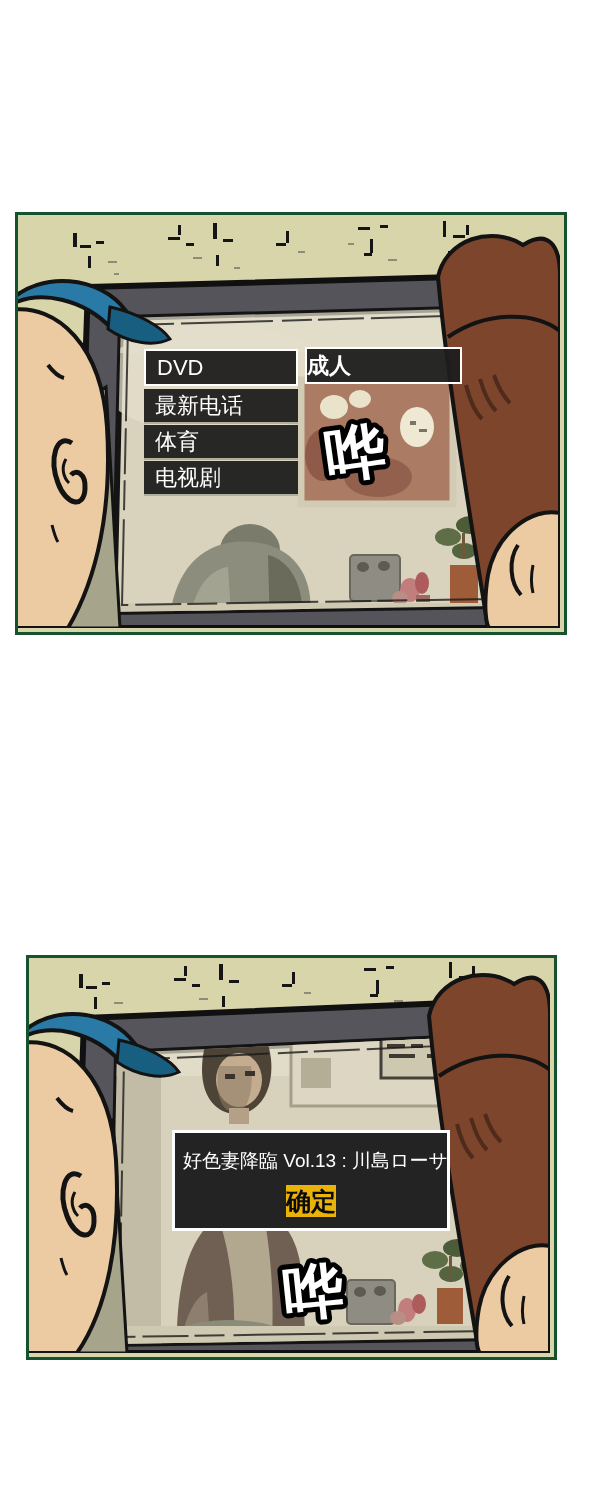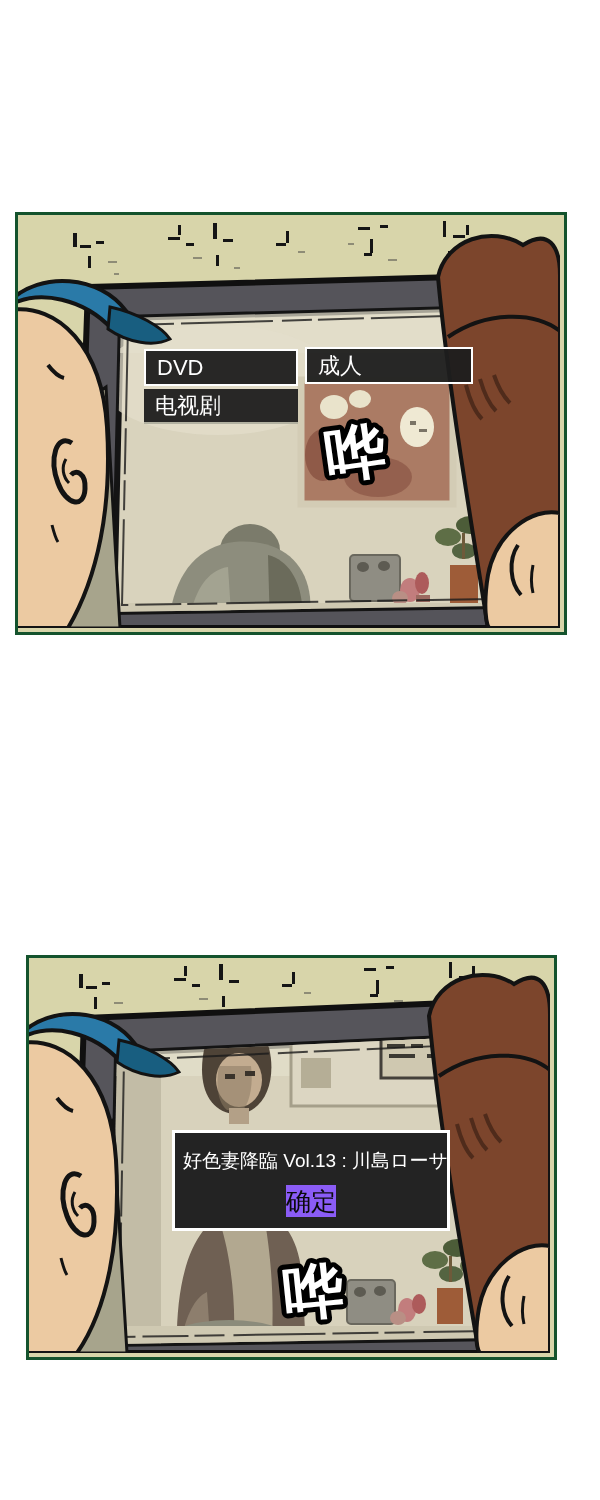--- a/index.html
+++ b/index.html
@@ -11,28 +11,28 @@
   .panel > svg{position:absolute;left:0;top:0;}
 
   
   .menu{position:absolute;left:126px;top:134px;width:154px;}
   .menu-item{height:33px;line-height:33px;background:rgba(30,30,30,0.95);color:#ffffff;
     font-size:22px;padding-left:11px;margin-bottom:3px;box-shadow:0 2px 0 rgba(165,165,150,0.8);
     white-space:nowrap;overflow:hidden;}
   .menu-item.selected{border:2px solid #ffffff;box-shadow:none;}
   .submenu{position:absolute;left:287px;top:132px;width:153px;height:33px;line-height:33px;
     border:2px solid #ffffff;background:rgba(30,30,30,0.95);color:#ffffff;font-size:22px;
-    padding-left:11px;white-space:nowrap;}
+    white-space:nowrap;font-weight:bold;}
 
   
   .dialog{position:absolute;left:143px;top:172px;width:278px;height:101px;background:#232323;
     border:3px solid #ffffff;box-sizing:border-box;text-align:center;}
   .dialog-title{color:#ffffff;font-size:19px;margin-top:15px;white-space:nowrap;padding-left:8px;}
-  .dialog-btn{display:inline-block;margin-top:11px;background:#8b5cf6;color:#0a0a0a;
-    font-size:25px;font-weight:400;line-height:30px;padding:1px 0;}
+  .dialog-btn{display:inline-block;margin-top:11px;background:#eab308;color:#0a0a0a;
+    font-size:25px;font-weight:700;line-height:30px;padding:1px 0;}
 
   
   .sfx{position:absolute;width:130px;height:120px;overflow:visible;}
   #sfx1{left:272px;top:156px;}
   #sfx2{left:220px;top:252px;}
   .sfx text{font-size:60px;font-weight:bold;fill:#ffffff;stroke:#000000;stroke-width:10px;
     paint-order:stroke;stroke-linejoin:round;font-family:"Liberation Sans",sans-serif;}
 </style>
 </head>
 <body>
@@ -146,20 +146,22 @@
       <path d="M430,122 C468,96 516,96 542,116" fill="none" stroke="#131313" stroke-width="4"></path>
       <path d="M448,170 C452,186 458,198 464,204 M462,164 C466,178 472,190 478,196 M476,160 C480,172 486,182 492,188" fill="none" stroke="#4f2b1b" stroke-width="4"></path>
       <path d="M542,298 C514,292 478,318 470,360 C465,390 468,413 472,413 L542,413 Z" fill="#eccaa2" stroke="#131313" stroke-width="4"></path>
       <path d="M500,330 C490,345 492,368 503,380" fill="none" stroke="#131313" stroke-width="4"></path>
       <path d="M515,350 C513,360 513,370 515,378" fill="none" stroke="#131313" stroke-width="3"></path>
     </g>
   </svg>
 
   <div class="menu">
     <div class="menu-item selected">DVD</div>
+    <div class="menu-item">最新电话</div>
+    <div class="menu-item">体育</div>
     <div class="menu-item">电视剧</div>
   </div>
   <div class="submenu">成人</div>
 
   <svg id="sfx1" class="sfx">
     <text x="32" y="102" transform="rotate(-8 65 60)">哗</text>
   </svg>
 </div>
 
 <div id="panel2" class="panel">

